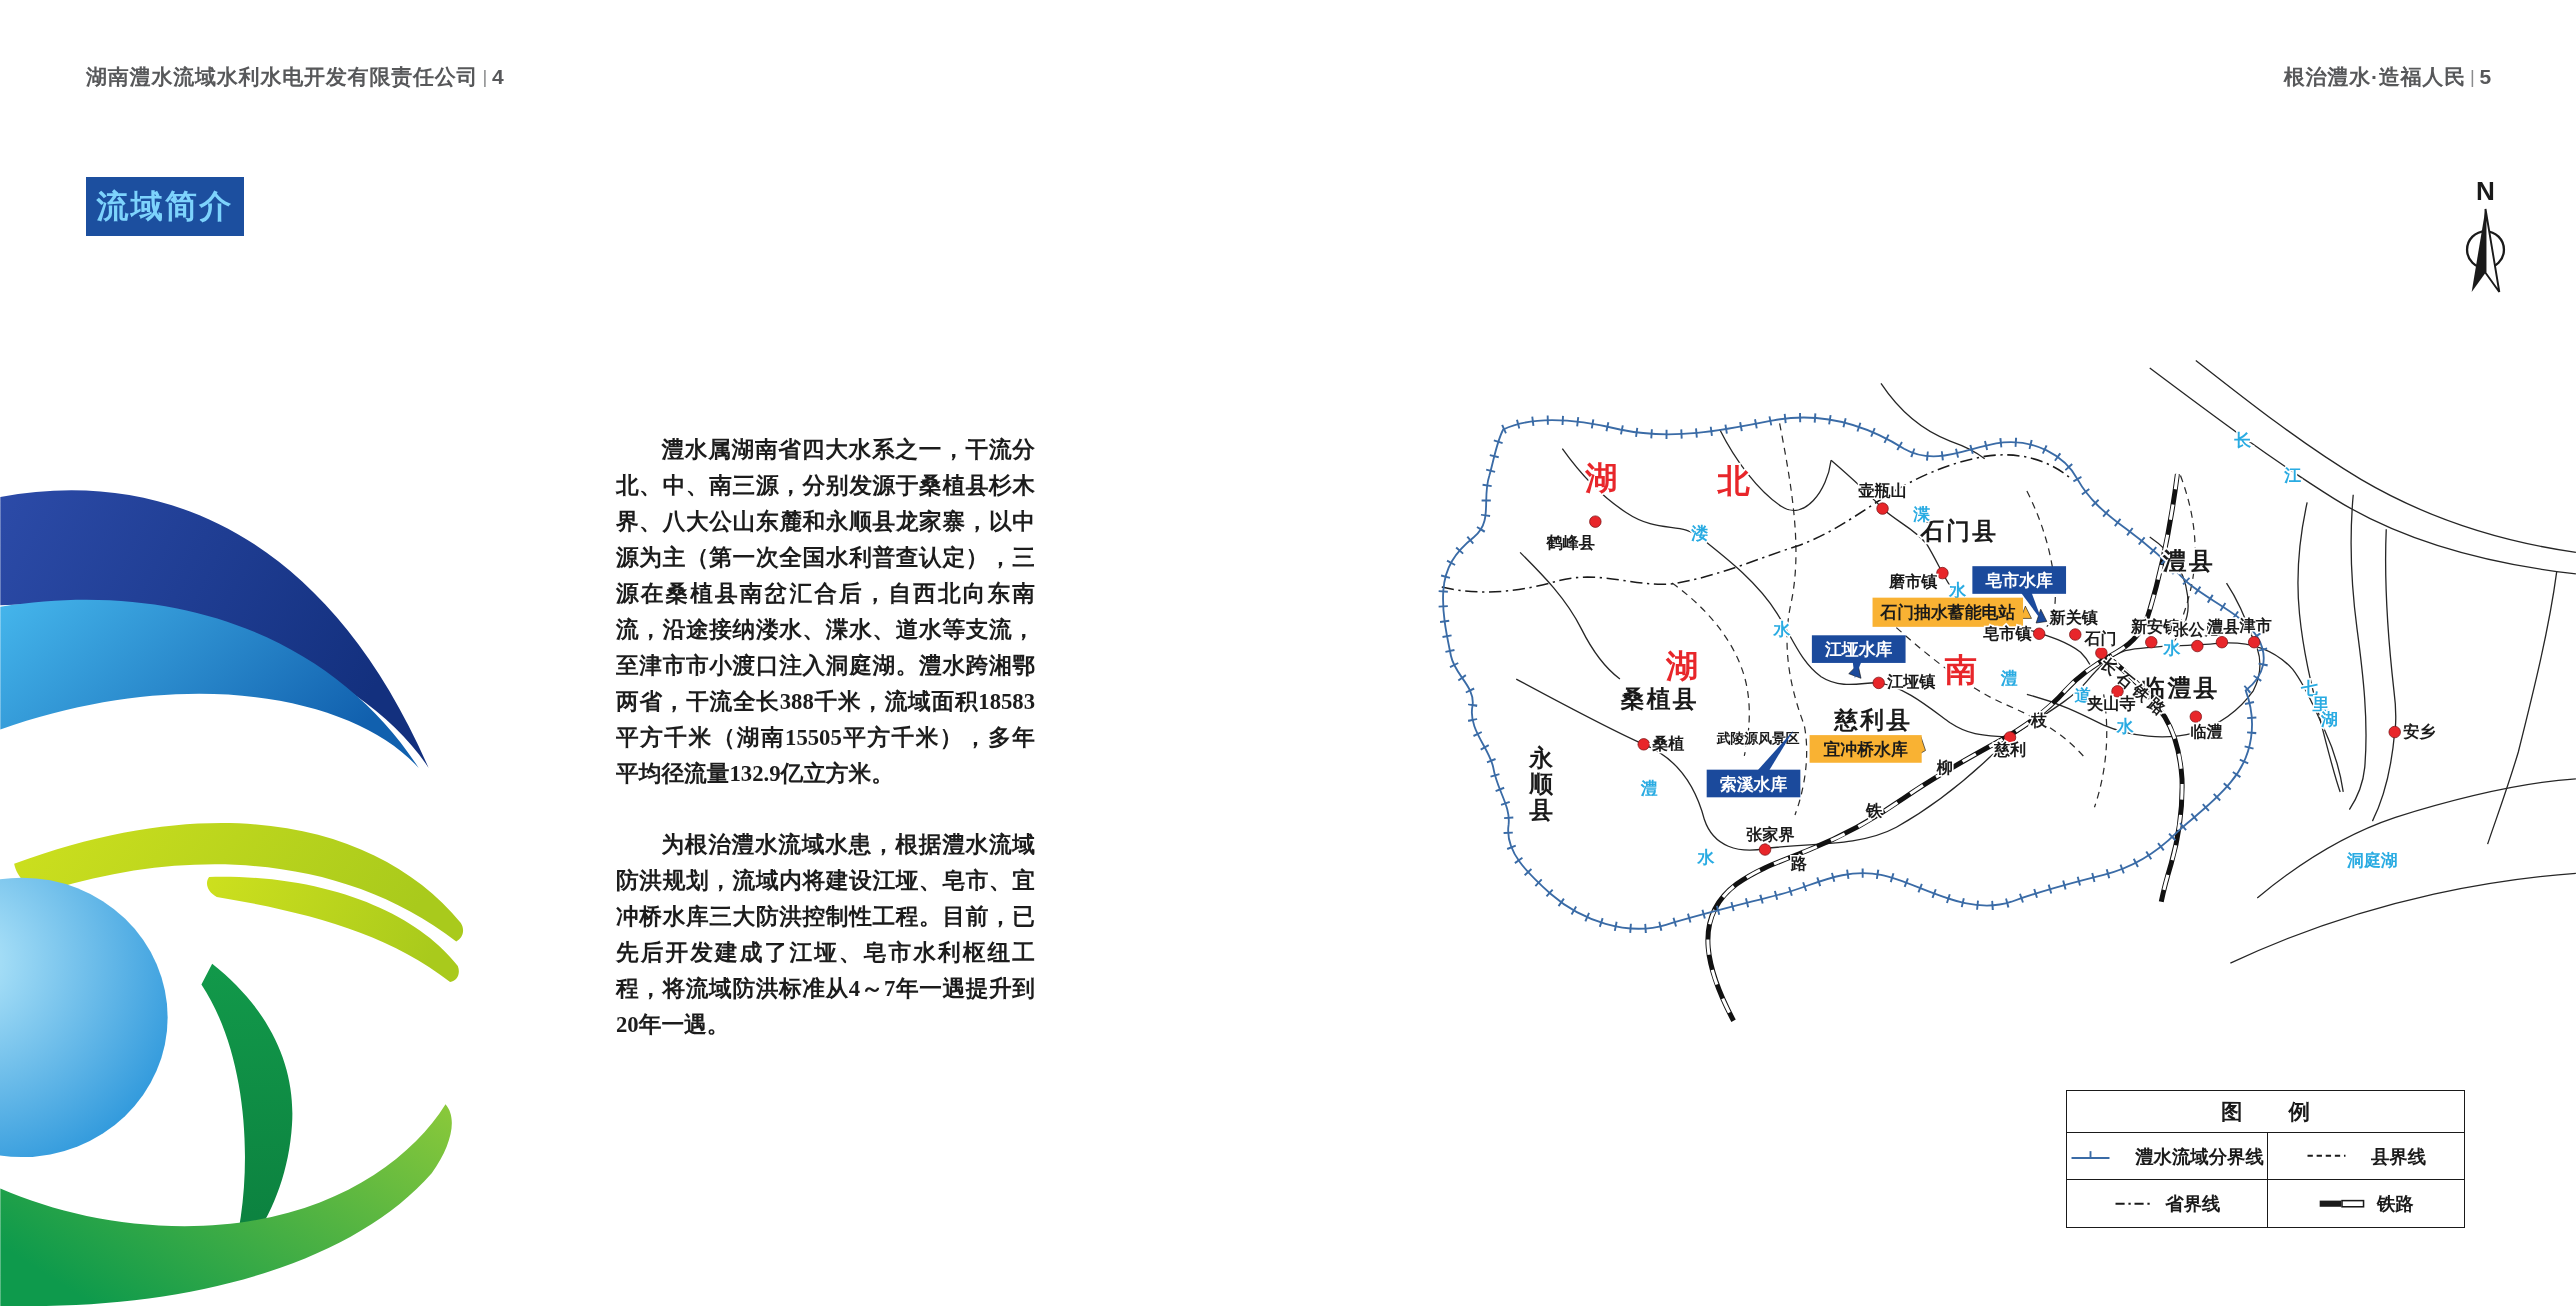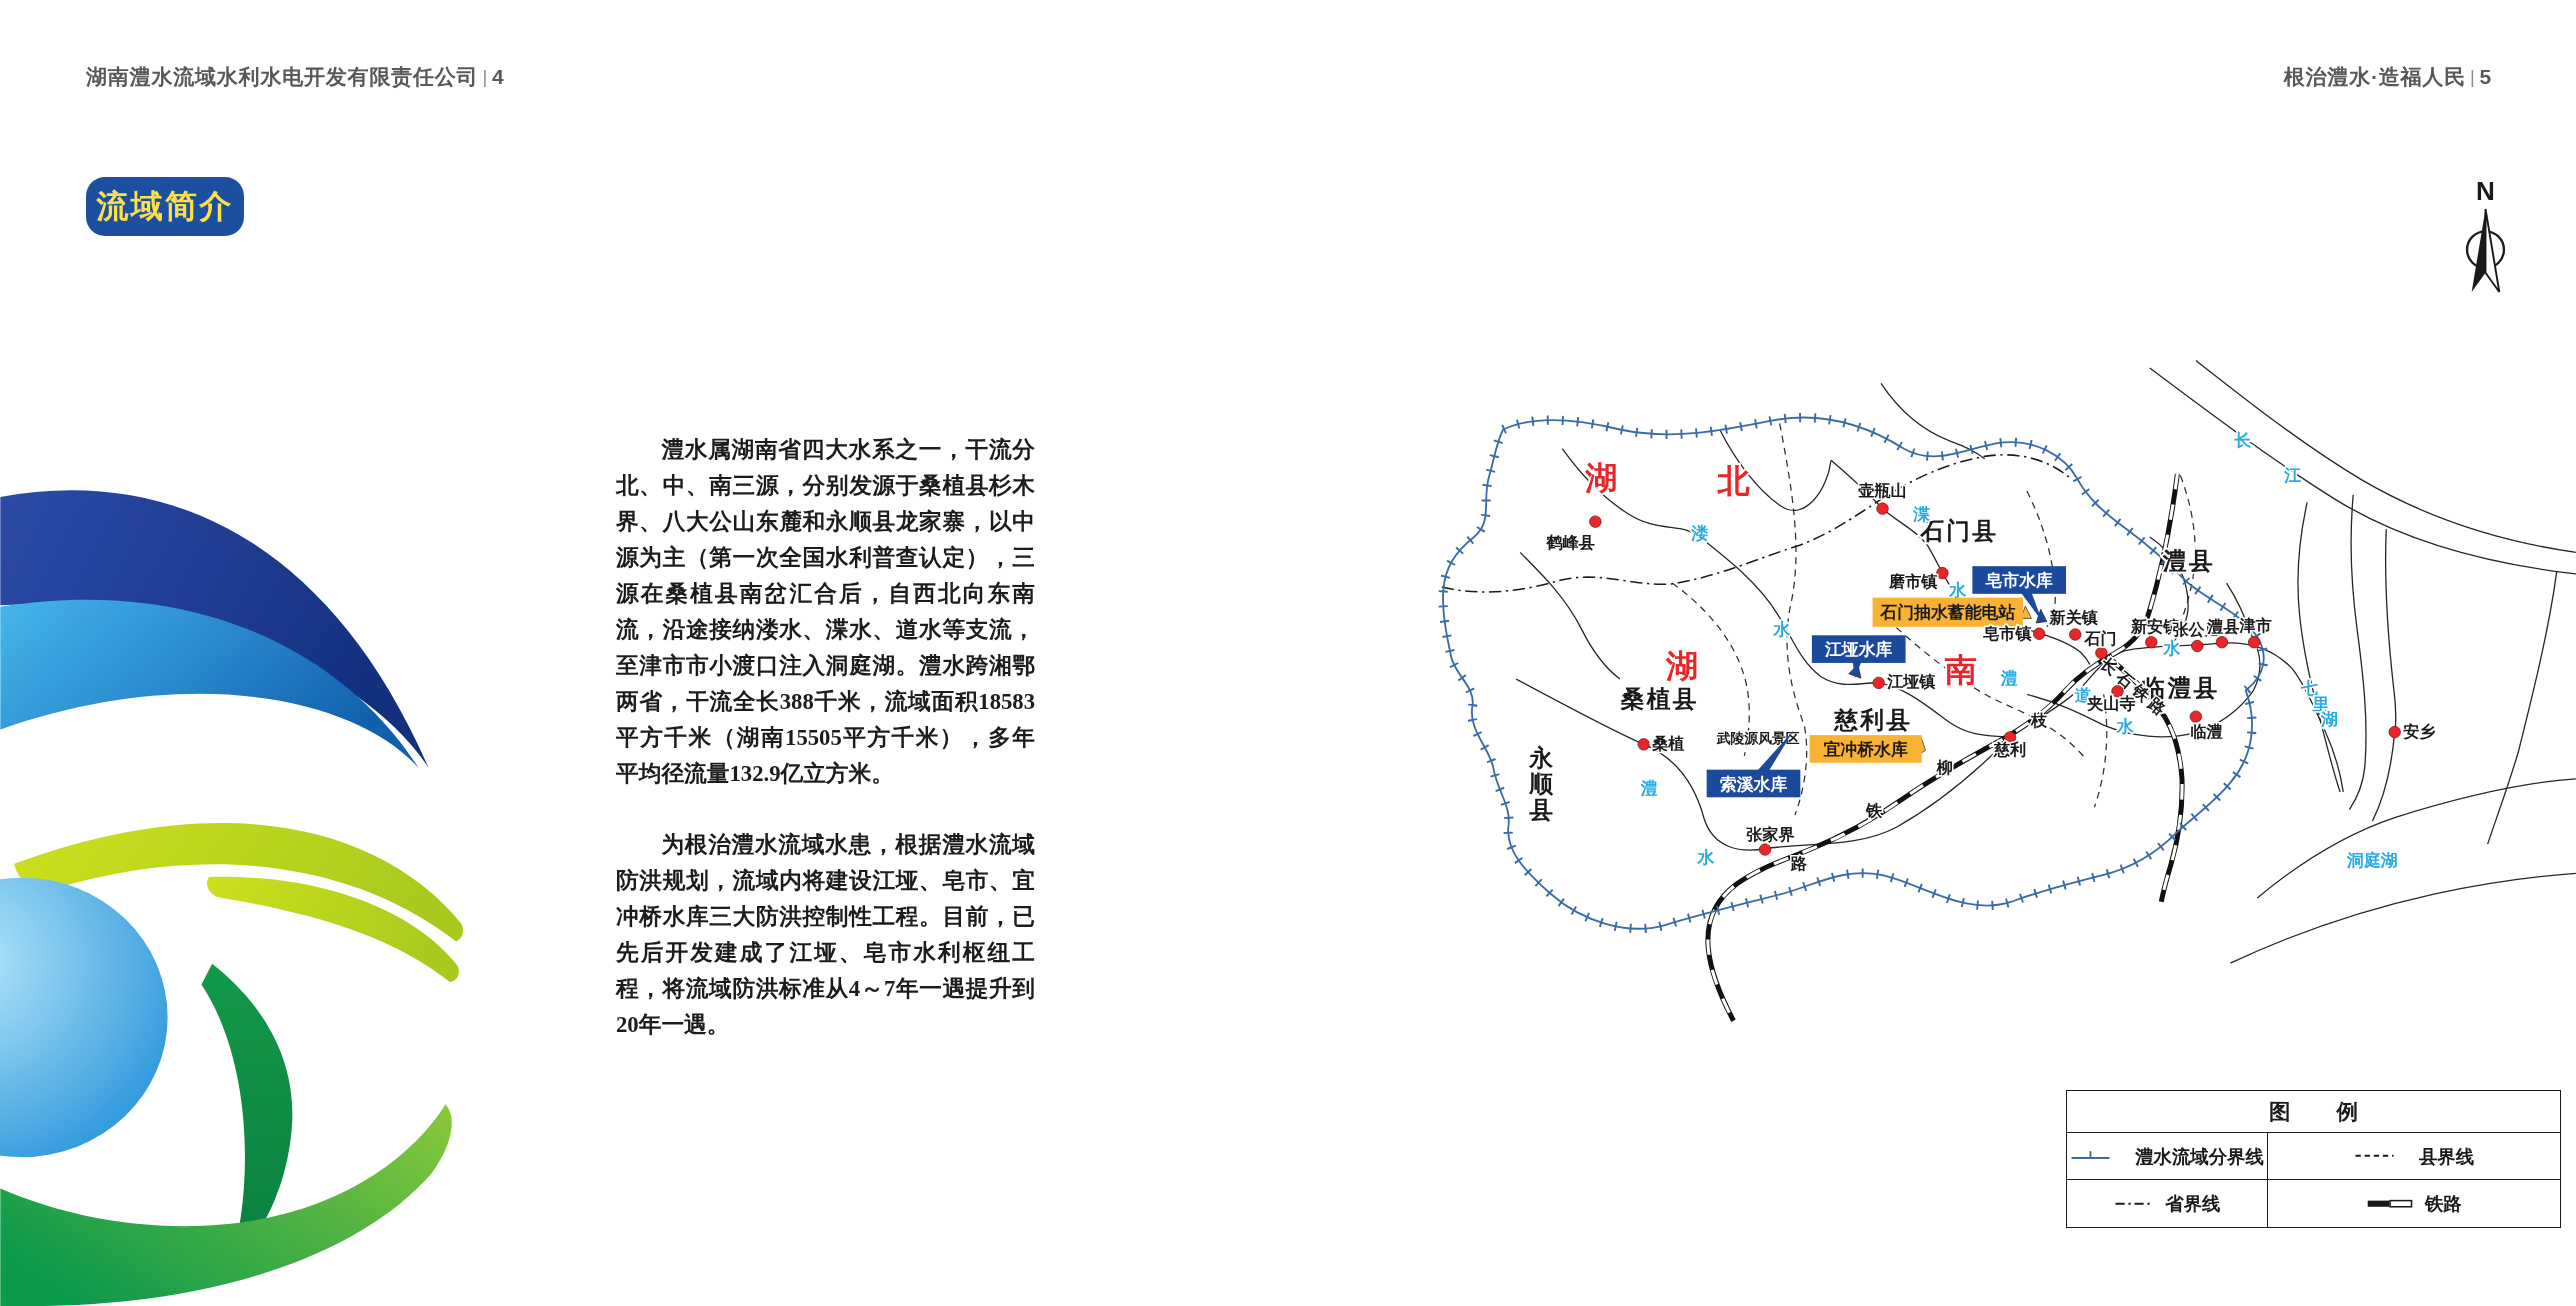--- a/index.html
+++ b/index.html
@@ -6,36 +6,36 @@
   .sheet{position:relative;width:2576px;height:1306px;background:#ffffff;overflow:hidden;
          font-family:"Liberation Sans","DejaVu Sans",sans-serif;}
   
   .hdr{position:absolute;top:63px;font-size:21px;font-weight:700;color:#57585a;
        display:flex;align-items:center;gap:4px;letter-spacing:0.8px;justify-content:center;}
   .hdr-left{left:86px;}
   .hdr-right{right:84px;}
   .hdr .divider{font-weight:400;color:#8a8b8d;font-size:18.4px;}
   
   .section-title{position:absolute;left:86px;top:177px;width:158px;height:59px;
-       background:#1c4f9f;color:#fde047;font-size:32px;font-weight:700;
-       display:flex;align-items:center;justify-content:center;letter-spacing:2.3px;border-radius:19px;}
+       background:#1c4f9f;color:#7dd3fc;font-size:32px;font-weight:700;
+       display:flex;align-items:center;justify-content:center;letter-spacing:2.3px;}
   
   .bodycol{position:absolute;left:616px;top:432px;width:435px;color:#1c1c1c;
        font-family:"Liberation Serif","DejaVu Serif",serif;font-weight:700;
        font-size:22.7px;line-height:36px;text-align:justify;}
   .bodycol p{margin:0 16px 35px 0;text-indent:2em;}
   
   .map-title{position:absolute;left:1718px;top:170px;font-size:36px;font-weight:700;
        color:#1d4fa0;letter-spacing:1.5px;}
   
   .compass{position:absolute;left:2454px;top:175px;}
   
   #map-svg{position:absolute;left:1305px;top:322px;}
   
-  .legend{position:absolute;left:2066px;top:1090px;width:495px;height:138px;
+  .legend{position:absolute;left:2066px;top:1090px;width:399px;height:138px;
       border:1.9px solid #1a1a1a;box-sizing:border-box;background:#fff;display:flex;flex-direction:column;}
   .legend-title{height:41px;border-bottom:1.5px solid #1a1a1a;display:flex;align-items:center;
       justify-content:center;font-size:21.5px;font-weight:700;letter-spacing:20px;color:#1a1a1a;
       text-indent:20px;}
   .legend-grid{flex:1;display:grid;grid-template-columns:201px 1fr;grid-template-rows:1fr 1fr;}
   .legend-cell{display:flex;align-items:center;justify-content:center;gap:10.7px;}
   .legend-cell.cl{border-right:1.5px solid #1a1a1a;}
   .legend-cell.rt{border-bottom:1.5px solid #1a1a1a;gap:24px;}
   .legend-label{font-size:18.4px;font-weight:700;color:#1a1a1a;}
   

